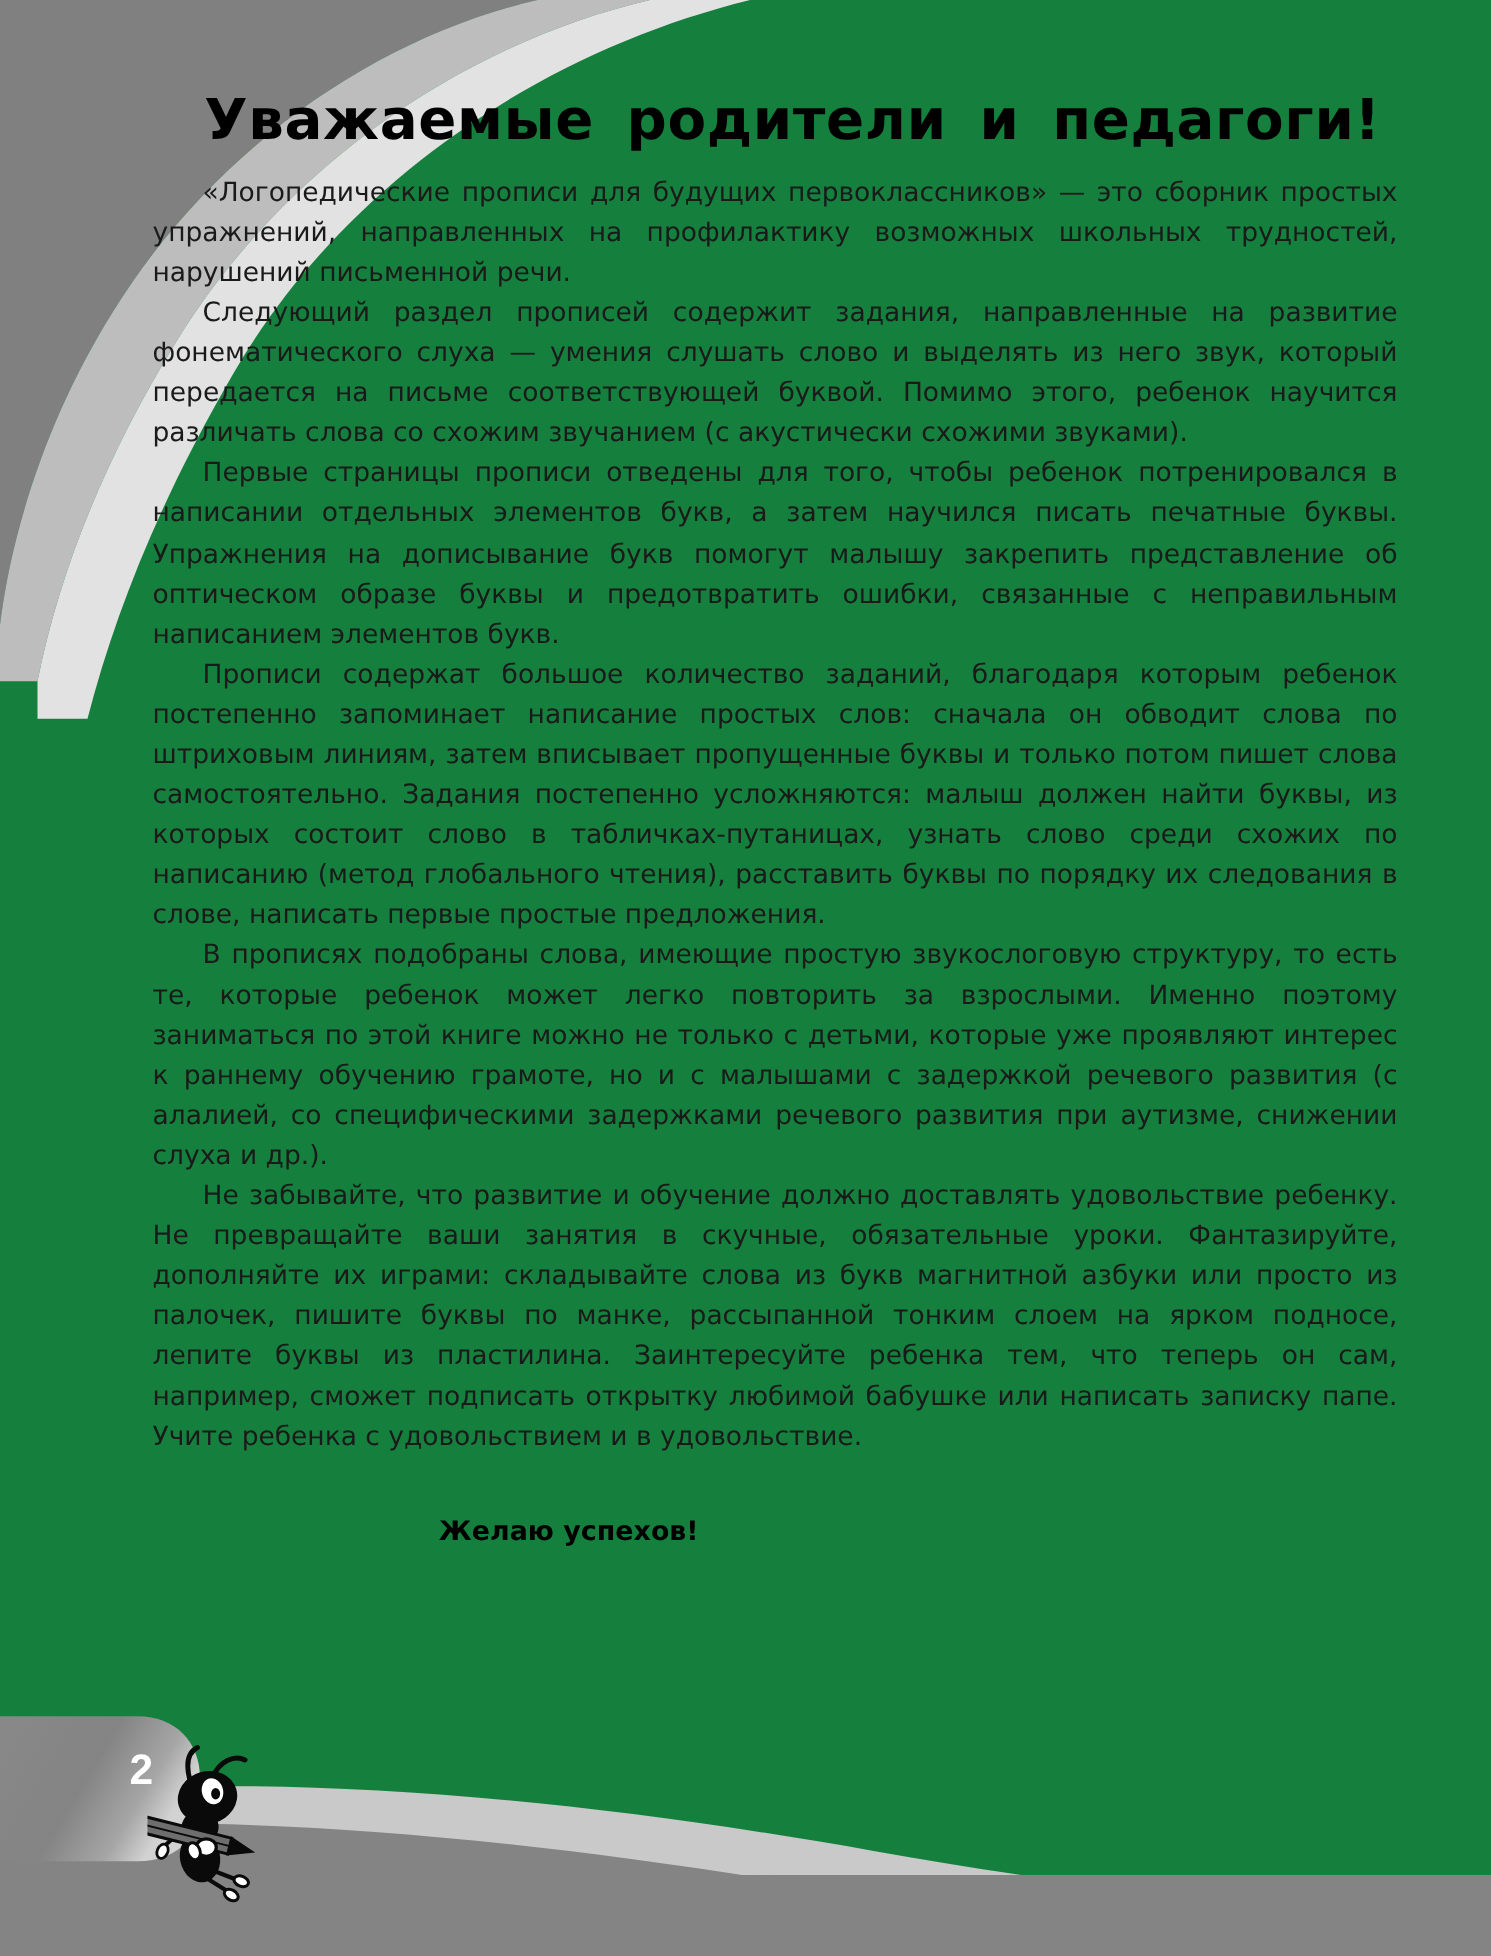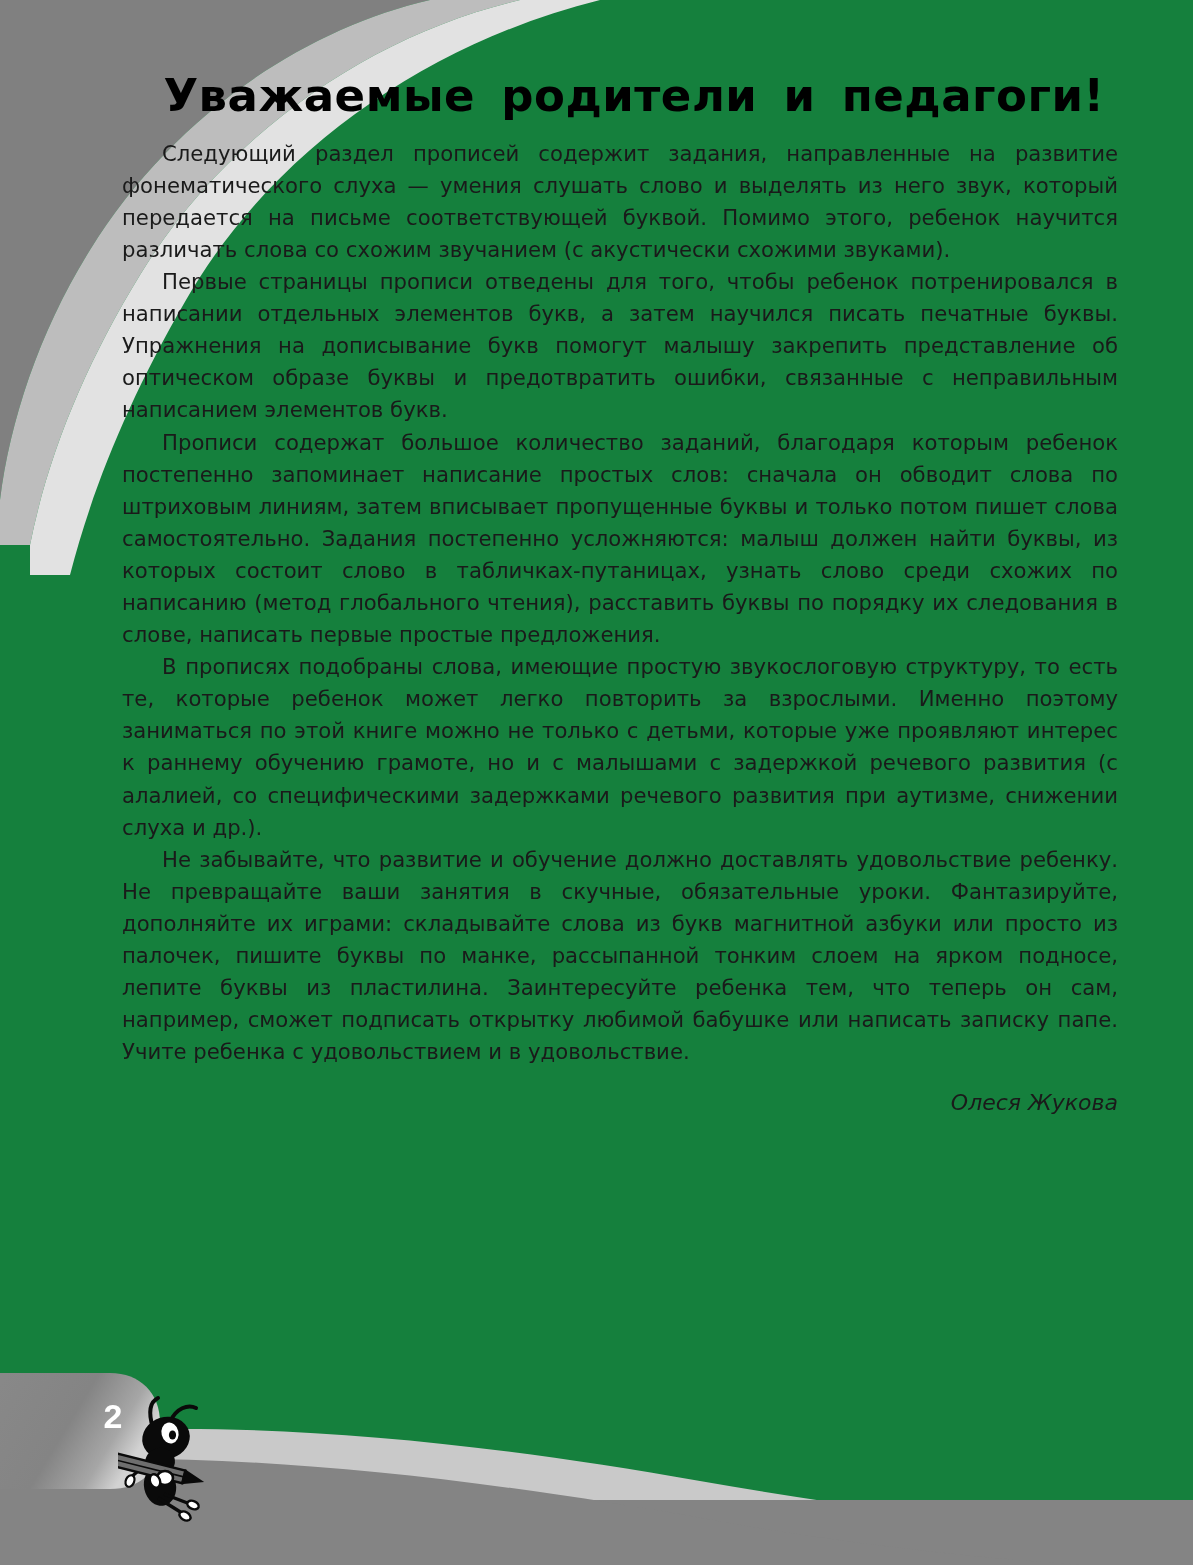--- a/index.html
+++ b/index.html
@@ -137,29 +137,30 @@
 
     <path d="M520,0 L600,0 C430,42 272,150 186,300 C128,400 92,490 70,575
              L30,575 L30,545 C48,455 85,365 140,275 C225,135 370,35 520,0 Z" fill="#e2e2e2"></path>
   </svg>
 
   <div class="content">
 
     <h1 class="doc-title">Уважаемые  родители  и  педагоги!</h1>
 
     <div class="body-text">
+      <p>«Логопедические прописи для будущих первоклассников» — это сборник простых упражнений, направленных на профилактику возможных школьных трудностей, нарушений письменной речи.</p>
       <p>Следующий раздел прописей содержит задания, направленные на развитие фонематического слуха — умения слушать слово и выделять из него звук, который передается на письме соответствующей буквой. Помимо этого, ребенок научится различать слова со схожим звучанием (с акустически схожими звуками).</p>
       <p>Первые страницы прописи отведены для того, чтобы ребенок потренировался в написании отдельных элементов букв, а затем научился писать печатные буквы. Упражнения на дописывание букв помогут малышу закрепить представление об оптическом образе буквы и предотвратить ошибки, связанные с неправильным написанием элементов букв.</p>
       <p>Прописи содержат большое количество заданий, благодаря которым ребенок постепенно запоминает написание простых слов: сначала он обводит слова по штриховым линиям, затем вписывает пропущенные буквы и только потом пишет слова самостоятельно. Задания постепенно усложняются: малыш должен найти буквы, из которых состоит слово в табличках-путаницах, узнать слово среди схожих по написанию (метод глобального чтения), расставить буквы по порядку их следования в слове, написать первые простые предложения.</p>
       <p>В прописях подобраны слова, имеющие простую звукослоговую структуру, то есть те, которые ребенок может легко повторить за взрослыми. Именно поэтому заниматься по этой книге можно не только с детьми, которые уже проявляют интерес к раннему обучению грамоте, но и с малышами с задержкой речевого развития (с алалией, со специфическими задержками речевого развития при аутизме, снижении слуха и др.).</p>
       <p>Не забывайте, что развитие и обучение должно доставлять удовольствие ребенку. Не превращайте ваши занятия в скучные, обязательные уроки. Фантазируйте, дополняйте их играми: складывайте слова из букв магнитной азбуки или просто из палочек, пишите буквы по манке, рассыпанной тонким слоем на ярком подносе, лепите буквы из пластилина. Заинтересуйте ребенка тем, что теперь он сам, например, сможет подписать открытку любимой бабушке или написать записку папе. Учите ребенка с удовольствием и в удовольствие.</p>
     </div>
 
-
-    <p class="signature">Олеся Жукова</p>
+    <p class="closing">Желаю успехов!</p>
+
   </div>
 
   <svg class="footer-deco" viewBox="0 0 1193 230" xmlns="http://www.w3.org/2000/svg" aria-hidden="true">
     <defs>
       <linearGradient id="tabshade" x1="0" y1="0" x2="1" y2="0.35">
         <stop offset="0%" stop-color="#8a8a8a"></stop>
         <stop offset="62%" stop-color="#848484"></stop>
         <stop offset="86%" stop-color="#a6a6a6"></stop>
         <stop offset="100%" stop-color="#d2d2d2"></stop>
       </linearGradient>

